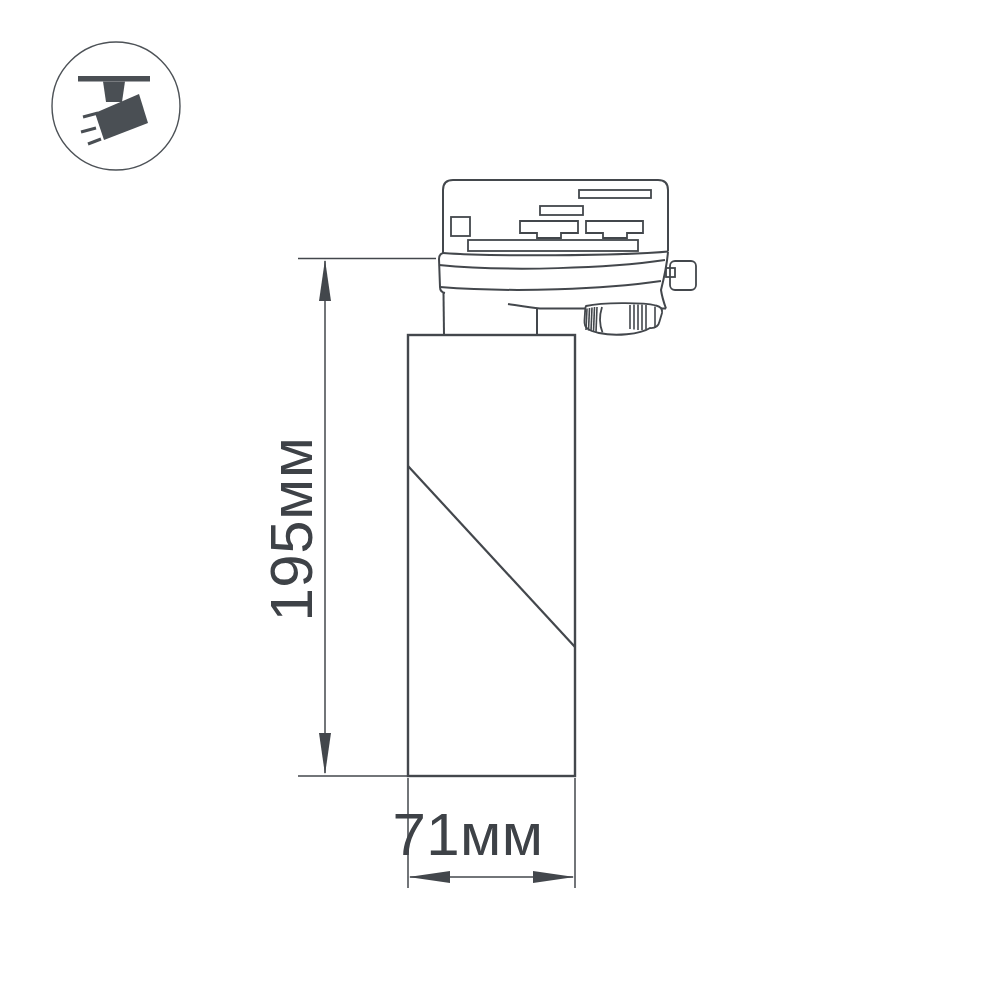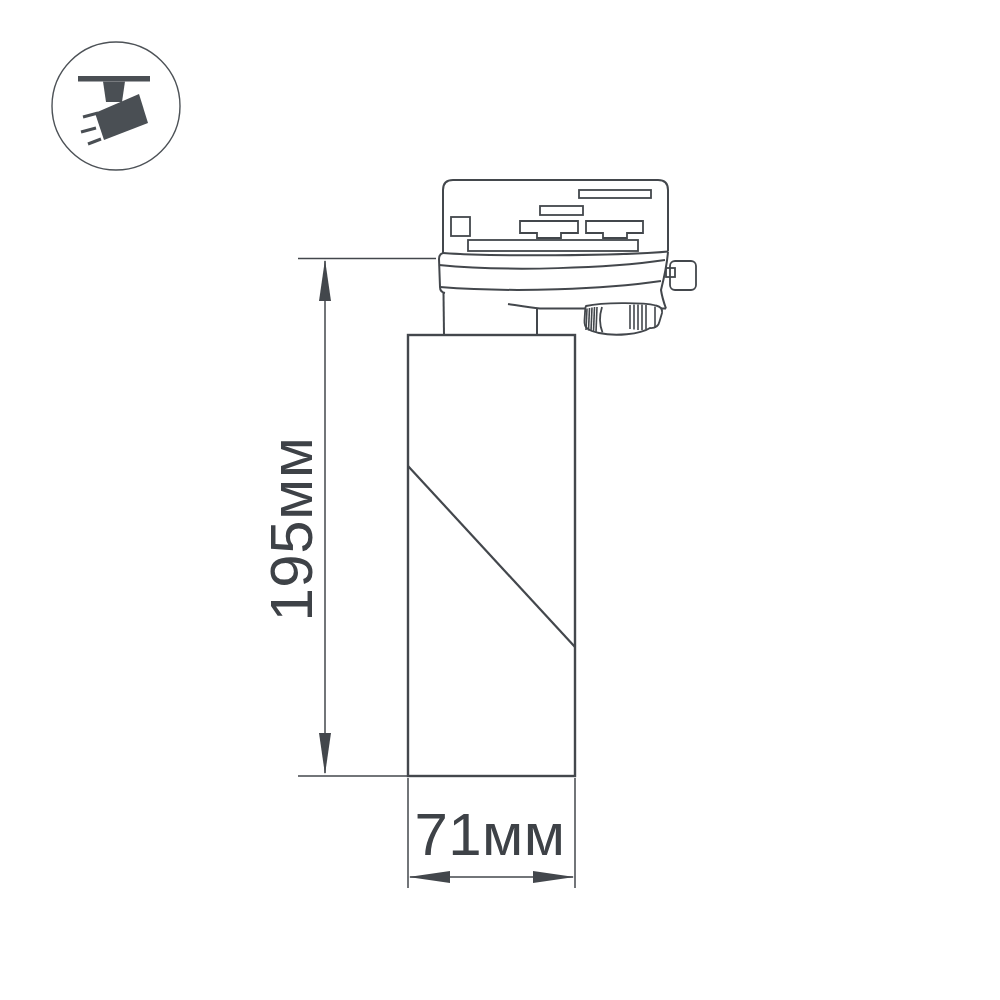--- a/index.html
+++ b/index.html
@@ -9,21 +9,21 @@
     overflow:hidden;
   }
   .canvas{position:relative;width:1000px;height:1000px;background:#ffffff;}
   .badge{position:absolute;left:46px;top:36px;width:140px;height:140px;}
   svg.fixture{position:absolute;left:0;top:0;width:1000px;height:1000px;}
   .dim-label{
     position:absolute;color:#3e4247;font-size:60px;font-weight:300;
     letter-spacing:0.5px;white-space:nowrap;line-height:1;
   }
   .dim-height{left:292px;top:529px;transform:translate(-50%,-50%) rotate(-90deg);}
-  .dim-width{left:490px;top:835px;transform:translate(-50%,-50%);}
+  .dim-width{left:468px;top:835px;transform:translate(-50%,-50%);}
 </style>
 </head>
 <body>
 
 <div class="canvas">
 
   <div class="badge">
     <svg width="140" height="140" viewBox="0 0 140 140">
       <circle cx="70" cy="70" r="64" fill="none" stroke="#4d5257" stroke-width="1.4"></circle>
       <rect x="32" y="40" width="72" height="5.5" fill="#4a4f54"></rect>

